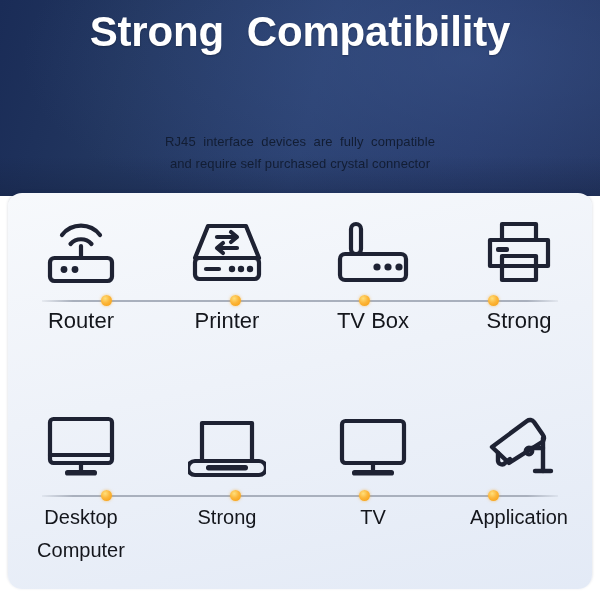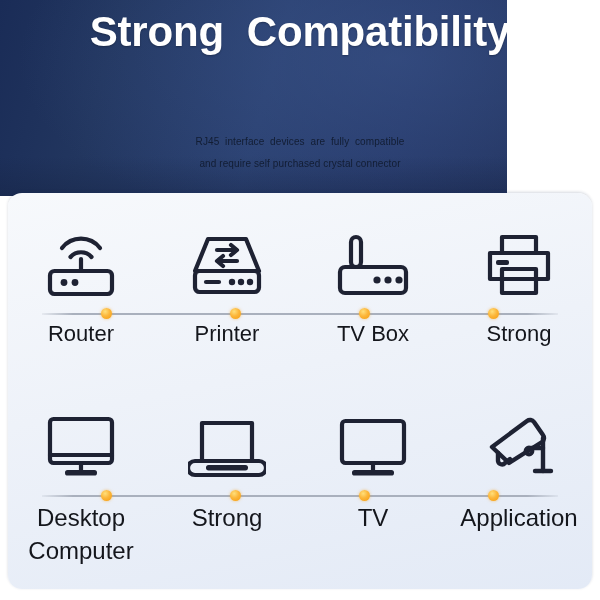--- a/index.html
+++ b/index.html
@@ -12,21 +12,21 @@
   #page {
     position:relative;
     width:600px; height:600px;
     background:#ffffff;
   }
 
   
   .header {
     position:absolute;
     left:0; top:0;
-    width:507px; height:196px;
+    width:600px; height:196px;
     background:
       radial-gradient(120% 150% at 78% 30%, rgba(60,86,140,0.55) 0%, rgba(40,60,108,0.0) 62%),
       linear-gradient(105deg, #1a2c57 0%, #22365f 22%, #2a4070 52%, #26396a 78%, #22335f 100%);
     overflow:hidden;
   }
   .header::after{
     content:"";
     position:absolute; left:0; right:0; bottom:0; height:40px;
     background:linear-gradient(to bottom, rgba(20,34,66,0) 0%, rgba(18,30,60,0.35) 100%);
     pointer-events:none;
@@ -45,39 +45,39 @@
     white-space:pre;
     text-shadow:0 1px 2px rgba(0,0,0,0.28);
   }
   .subtitle-block{
     position:absolute;
     left:0; top:131px; width:600px;
     text-align:center;
   }
   .subtitle-line{
     color:#121d33;
-    font-size:10px;
+    font-size:13px;
     line-height:22px;
     white-space:pre;
     letter-spacing:0.1px;
   }
 
   
   .card{
     position:absolute;
     left:8px; top:193px;
     width:584px; height:396px;
     border-radius:14px;
     background:linear-gradient(168deg, #f7f9fc 0%, #eef2f9 45%, #e3eaf6 100%);
     box-shadow:0 -1px 3px rgba(20,40,80,0.18);
     overflow:hidden;
   }
 
   .row{ position:absolute; left:0; width:584px; }
-  .row-1{ top:16px; }
+  .row-1{ top:3px; }
   .row-2{ top:198px; }
 
   .icons{
     position:relative;
     height:92px;
     display:flex;
     align-items:flex-end;
   }
   .icon-cell{
     flex:1 1 0;
@@ -111,21 +111,21 @@
     display:flex;
     margin-top:4px;
   }
   .label-cell{
     flex:1 1 0;
     text-align:center;
     color:#14161c;
     line-height:30px;
   }
   .row-1 .label-cell{ font-size:22px; }
-  .row-2 .label-cell{ font-size:24px; line-height:33px; }
+  .row-2 .label-cell{ font-size:20px; line-height:33px; }
 </style>
 </head>
 <body>
 
 <div id="page">
 
   <div class="header">
     <div class="title-block">
       <div class="title-line">Strong  Compatibility</div>
     </div>

